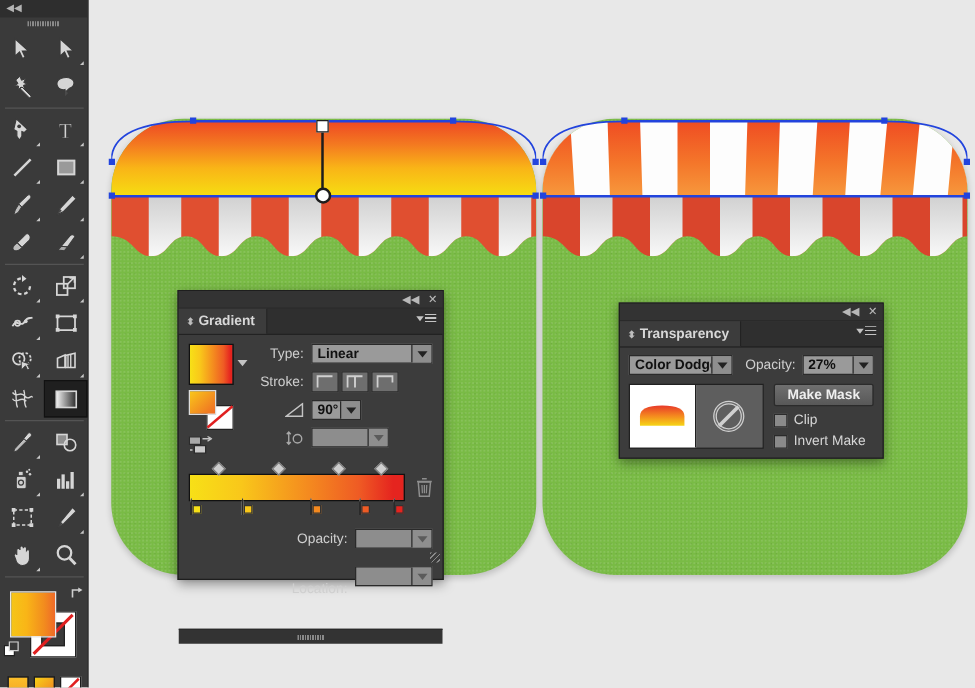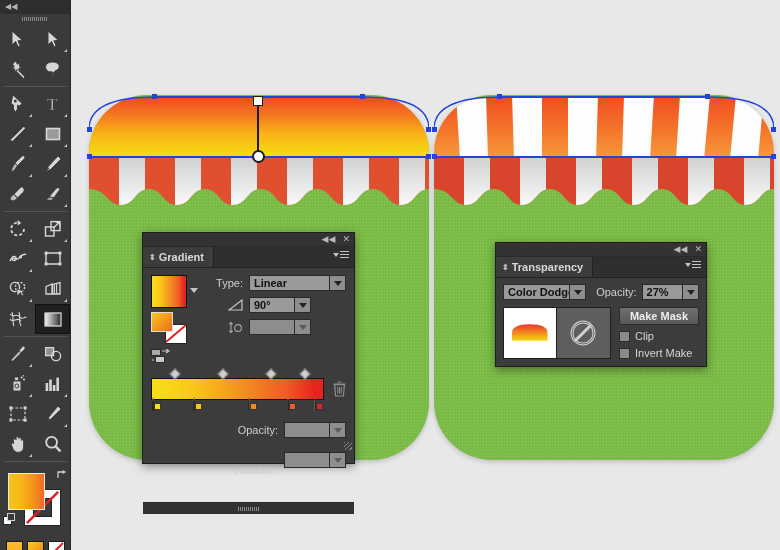--- a/index.html
+++ b/index.html
@@ -649,26 +649,44 @@
           <div class="row">
             <span class="lbl" style="width:40px;margin-right:6px;">Type:</span>
             <div class="field" style="flex:1;">
               <span class="val">Linear</span>
               <span class="drop">
                   <span class="tri"></span>
                 </span>
             </div>
           </div>
           <div class="row">
+            <span class="lbl" style="width:40px;margin-right:6px;">Stroke:</span>
+            <div class="sbtn">
+              <svg width="14" height="11" viewBox="0 0 14 11">
+                  <path d="M1 10 L1 1 L13 1" fill="none" stroke="#d0d0d0" stroke-width="1.5"></path>
+                </svg>
+            </div>
+            <div class="sbtn">
+              <svg width="14" height="11" viewBox="0 0 14 11">
+                  <path d="M1 10 L1 1 L13 1 M7 1 L7 10" fill="none" stroke="#d0d0d0" stroke-width="1.5"></path>
+                </svg>
+            </div>
+            <div class="sbtn">
+              <svg width="14" height="11" viewBox="0 0 14 11">
+                  <path d="M1 10 L1 1 L13 1 L13 6" fill="none" stroke="#d0d0d0" stroke-width="1.5"></path>
+                </svg>
+            </div>
+          </div>
+          <div class="row">
             <span style="width:40px;margin-right:6px;display:flex;justify-content:flex-end;">
               <svg width="15" height="12" viewBox="0 0 15 12">
                   <path d="M1 11 L14 11 L14 1 Z" fill="none" stroke="#c4c4c4" stroke-width="1.2"></path>
                 </svg>
             </span>
-            <div class="field" style="width:62px;">
+            <div class="field" style="width:40px;">
               <span class="val">90°</span>
               <span class="drop">
                   <span class="tri"></span>
                 </span>
             </div>
           </div>
           <div class="row">
             <span style="width:40px;margin-right:6px;display:flex;justify-content:flex-end;">
               <svg width="15" height="13" viewBox="0 0 15 13">
                   <path d="M3 2 L3 11 M1.4 3.4 L3 1.6 L4.6 3.4 M1.4 9.6 L3 11.4 L4.6 9.6" fill="none" stroke="#a8a8a8" stroke-width="1.1"></path>

